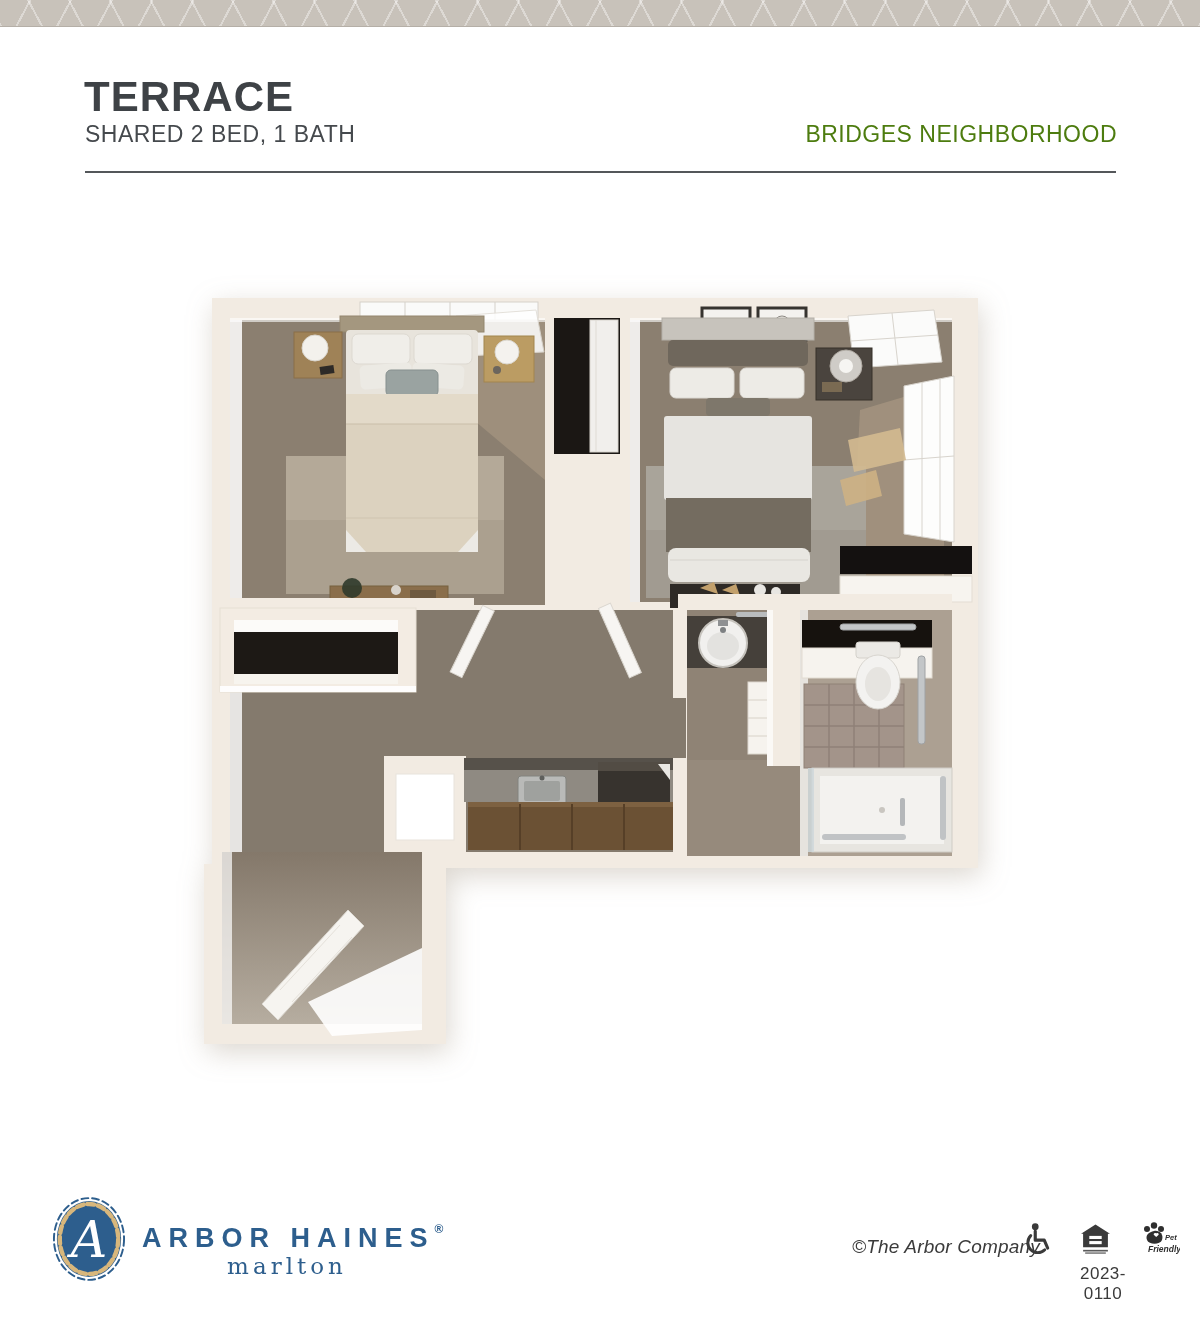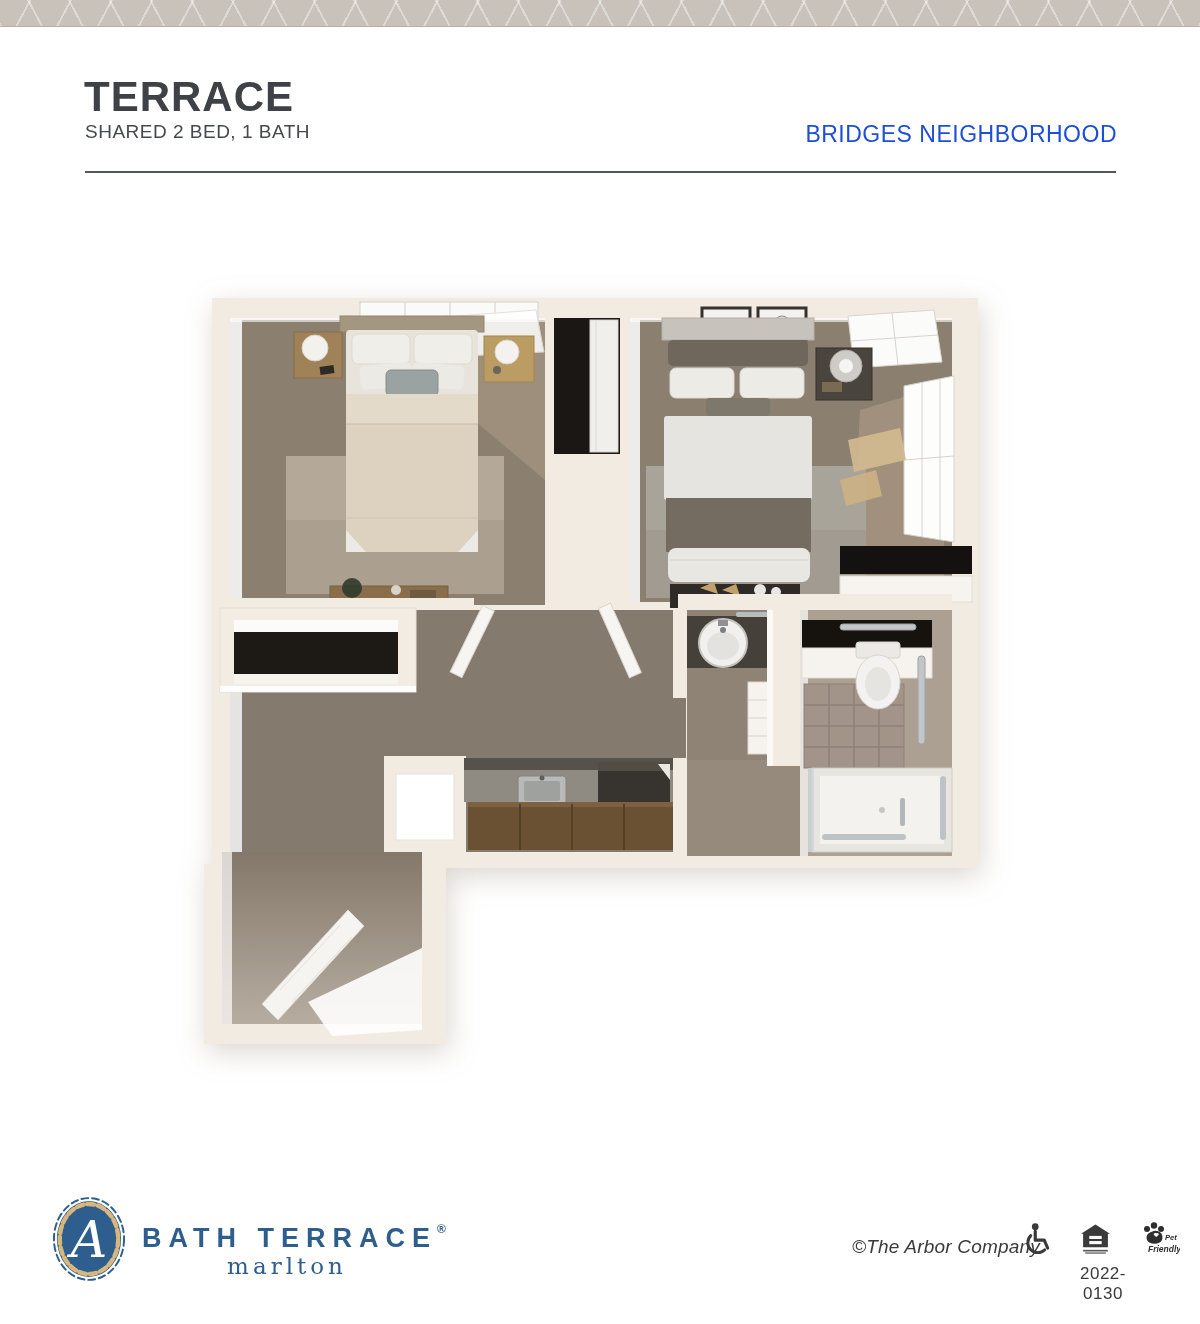--- a/index.html
+++ b/index.html
@@ -16,25 +16,25 @@
       repeating-linear-gradient(-62deg, rgba(255,255,255,.38) 0 2px, rgba(255,255,255,0) 2px 36px);
     border-bottom:1px solid #b5afa7;
   }
   
   .header-title{
     position:absolute;left:84px;top:76px;
     font-size:42px;font-weight:bold;letter-spacing:1px;color:#3e4246;line-height:1;
   }
   .header-subtitle{
     position:absolute;left:85px;top:122px;
-    font-size:19px;font-weight:400;letter-spacing:.5px;color:#45494d;line-height:1.1;
+    font-size:23px;font-weight:400;letter-spacing:.5px;color:#45494d;line-height:1.1;
   }
   .header-neighborhood{
     position:absolute;right:83px;top:122px;
-    font-size:23px;letter-spacing:.5px;color:#1d4ed8;line-height:1.1;text-align:right;
+    font-size:23px;letter-spacing:.5px;color:#4d7c0f;line-height:1.1;text-align:right;
   }
   .header-divider{
     position:absolute;left:85px;right:84px;top:171px;height:2px;background:#54575a;
   }
   
   .plan-wrap{position:absolute;left:200px;top:290px;width:790px;height:770px;}
   .plan-wrap svg{filter:drop-shadow(3px 8px 14px rgba(130,110,85,.28));}
   
   .logo-badge{position:absolute;left:52px;top:1194px;width:74px;height:90px;}
   .brand-line{
@@ -318,21 +318,21 @@
 </div>
 
 <div class="logo-badge">
   <svg width="74" height="90" viewBox="0 0 76 92" xmlns="http://www.w3.org/2000/svg">
     <ellipse cx="38" cy="46" rx="36" ry="42" fill="none" stroke="#2d5e8d" stroke-width="2" stroke-dasharray="7 4" stroke-linecap="round"></ellipse>
     <ellipse cx="38" cy="46" rx="33" ry="39" fill="#2d5e8d"></ellipse>
     <ellipse cx="38" cy="46" rx="30" ry="36" fill="none" stroke="#d8b77c" stroke-width="4.5" stroke-dasharray="7 4" stroke-linecap="round"></ellipse>
     <text x="38" y="64" text-anchor="middle" font-family="DejaVu Serif, serif" font-style="italic" font-size="52" fill="#ffffff">A</text>
   </svg>
 </div>
-<div class="brand-line"><span>BATH TERRACE</span><sup>®</sup></div>
+<div class="brand-line"><span>ARBOR HAINES</span><sup>®</sup></div>
 <div class="brand-location">marlton</div>
 
 <div class="footer-copyright">©The Arbor Company</div>
 
 <div class="footer-icons">
   <span>
     <svg width="27" height="34" viewBox="0 0 24 30" xmlns="http://www.w3.org/2000/svg">
       <circle cx="10" cy="4" r="3" fill="#3a3a3a"></circle>
       <path d="M10,8 L10,16 L18,16 L21,23" stroke="#3a3a3a" stroke-width="2.8" fill="none" stroke-linecap="round" stroke-linejoin="round"></path>
       <path d="M6,12 A8.5,8.5 0 1 0 18.5,24.5" stroke="#3a3a3a" stroke-width="2.6" fill="none" stroke-linecap="round"></path>
@@ -353,13 +353,13 @@
       <circle cx="14" cy="3.5" r="3.2" fill="#2f2f2f"></circle>
       <circle cx="21" cy="7" r="3" fill="#2f2f2f"></circle>
       <path d="M14,9 C19,8 24,12 22,18 C20,23 9,23 7,18 C5,13 9,10 14,9 Z" fill="#2f2f2f"></path>
       <path d="M14,13 l2.2,2 2.2,-2 c1,-1 -0.5,-3 -2.2,-1.6 c-1.7,-1.4 -3.2,0.6 -2.2,1.6 Z" fill="#ffffff"></path>
       <text x="25" y="18" font-size="7.5" font-style="italic" font-weight="bold" fill="#2f2f2f">Pet</text>
       <text x="8" y="30" font-size="8.5" font-style="italic" font-weight="bold" fill="#2f2f2f">Friendly</text>
     </svg>
   </span>
 </div>
 
-<div class="footer-docnum">2022-0130</div>
+<div class="footer-docnum">2023-0110</div>
 
 </body></html>

